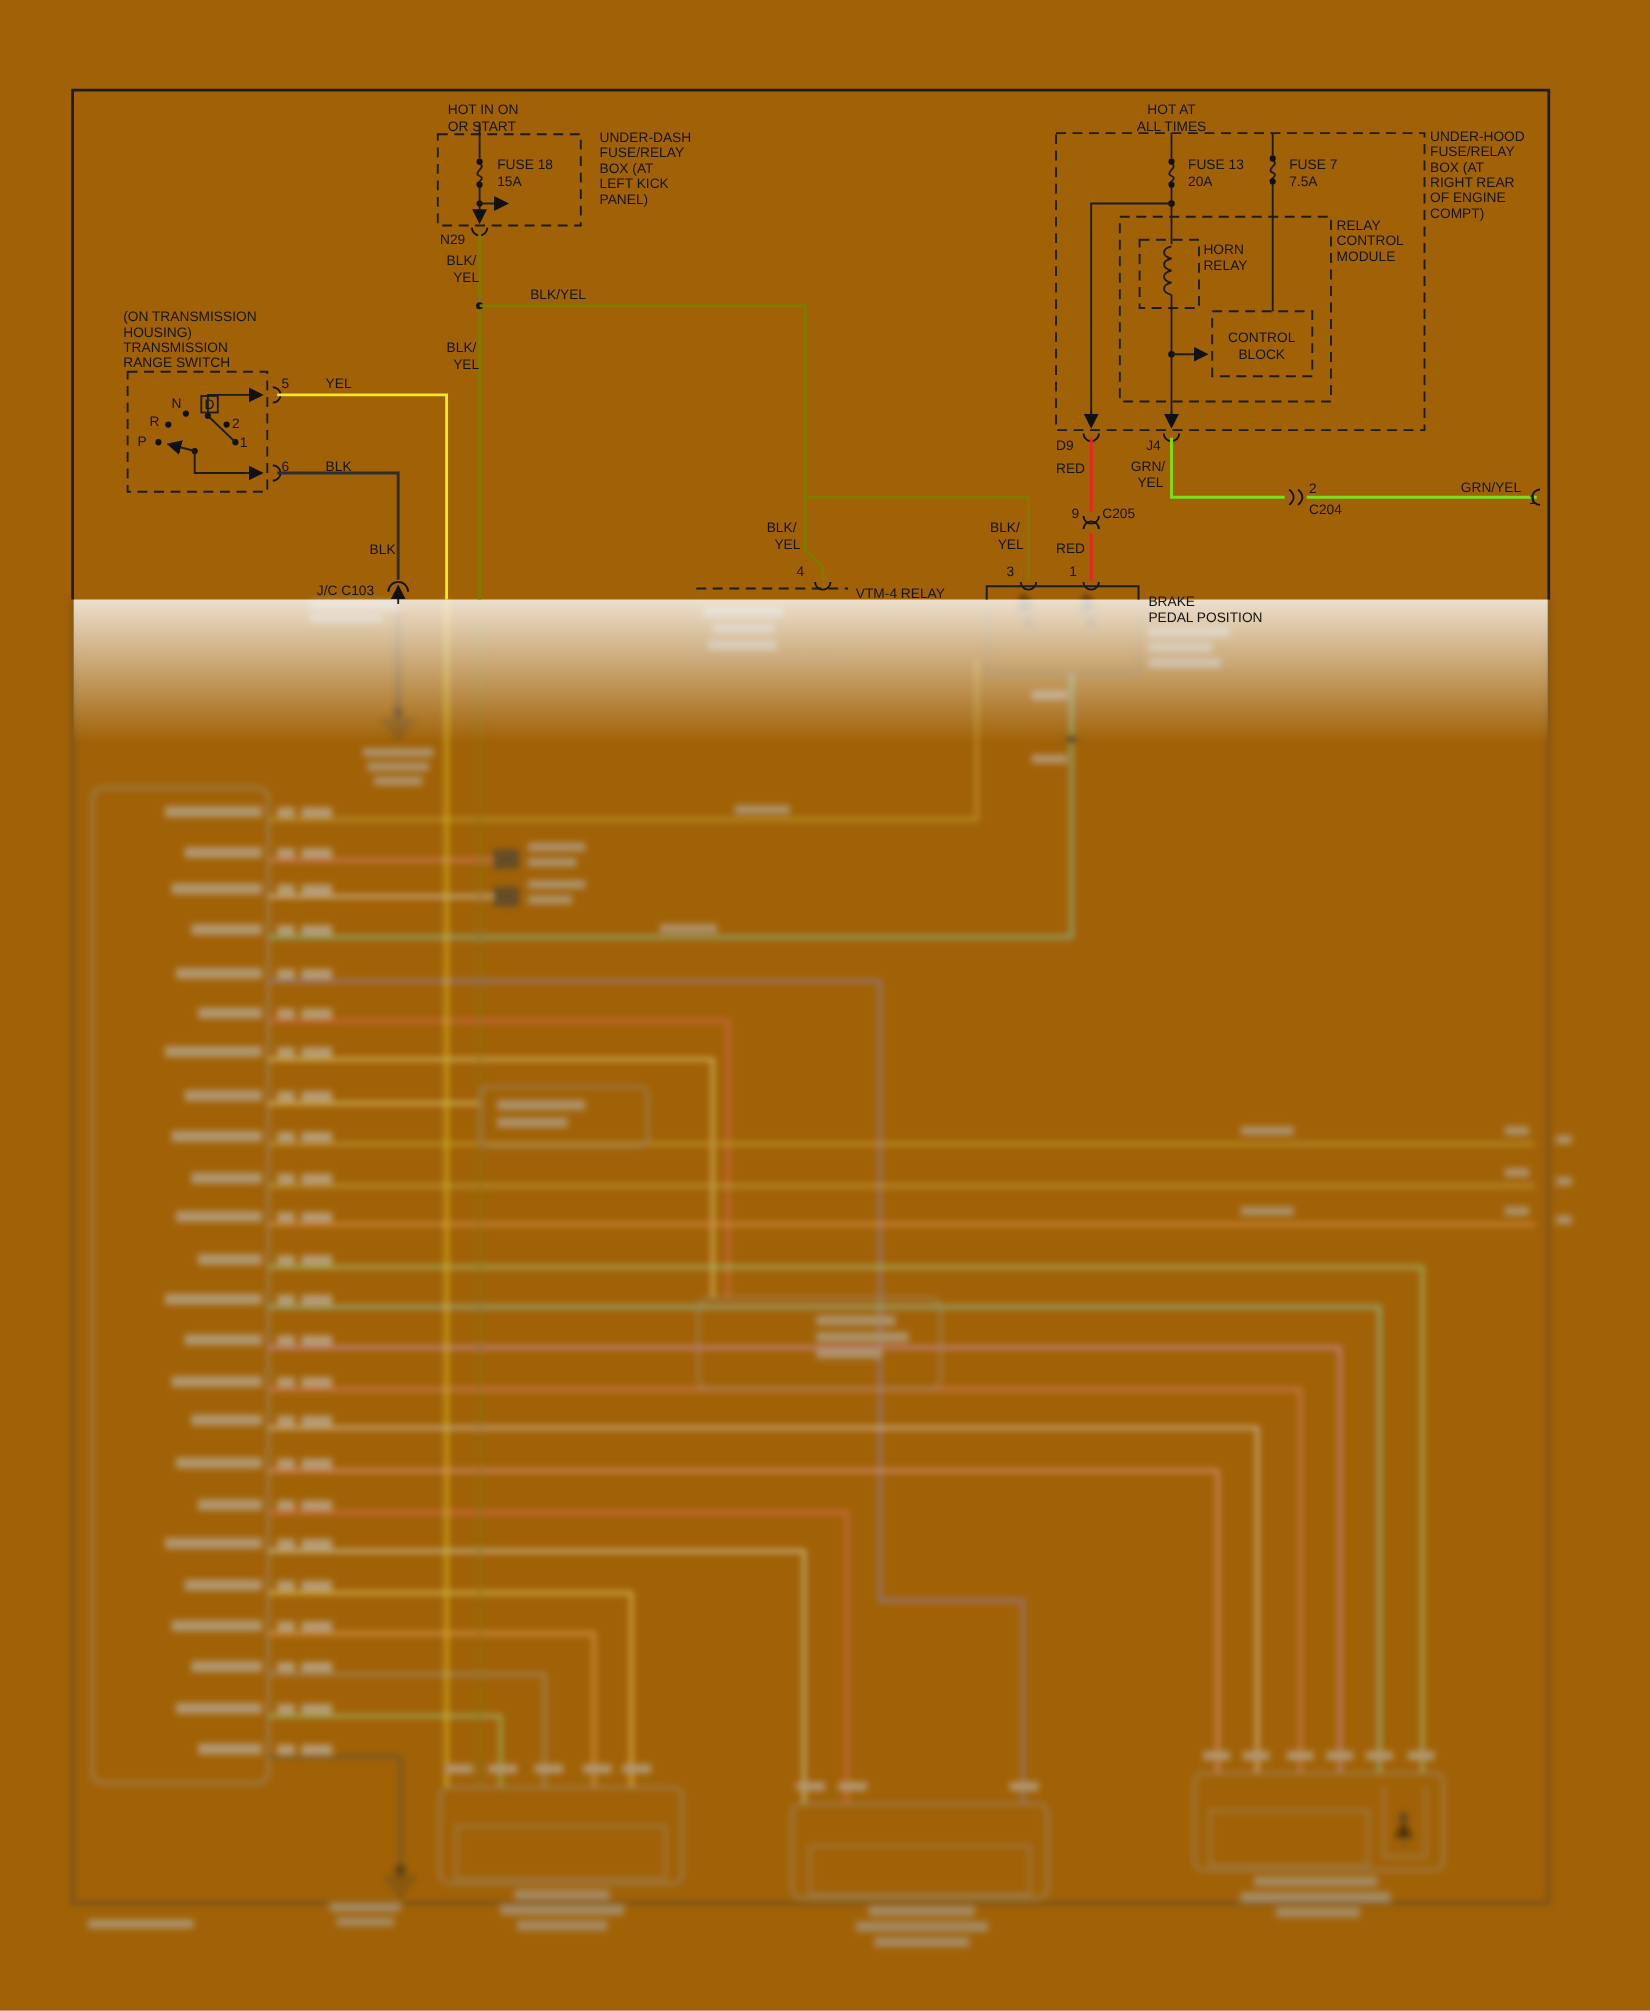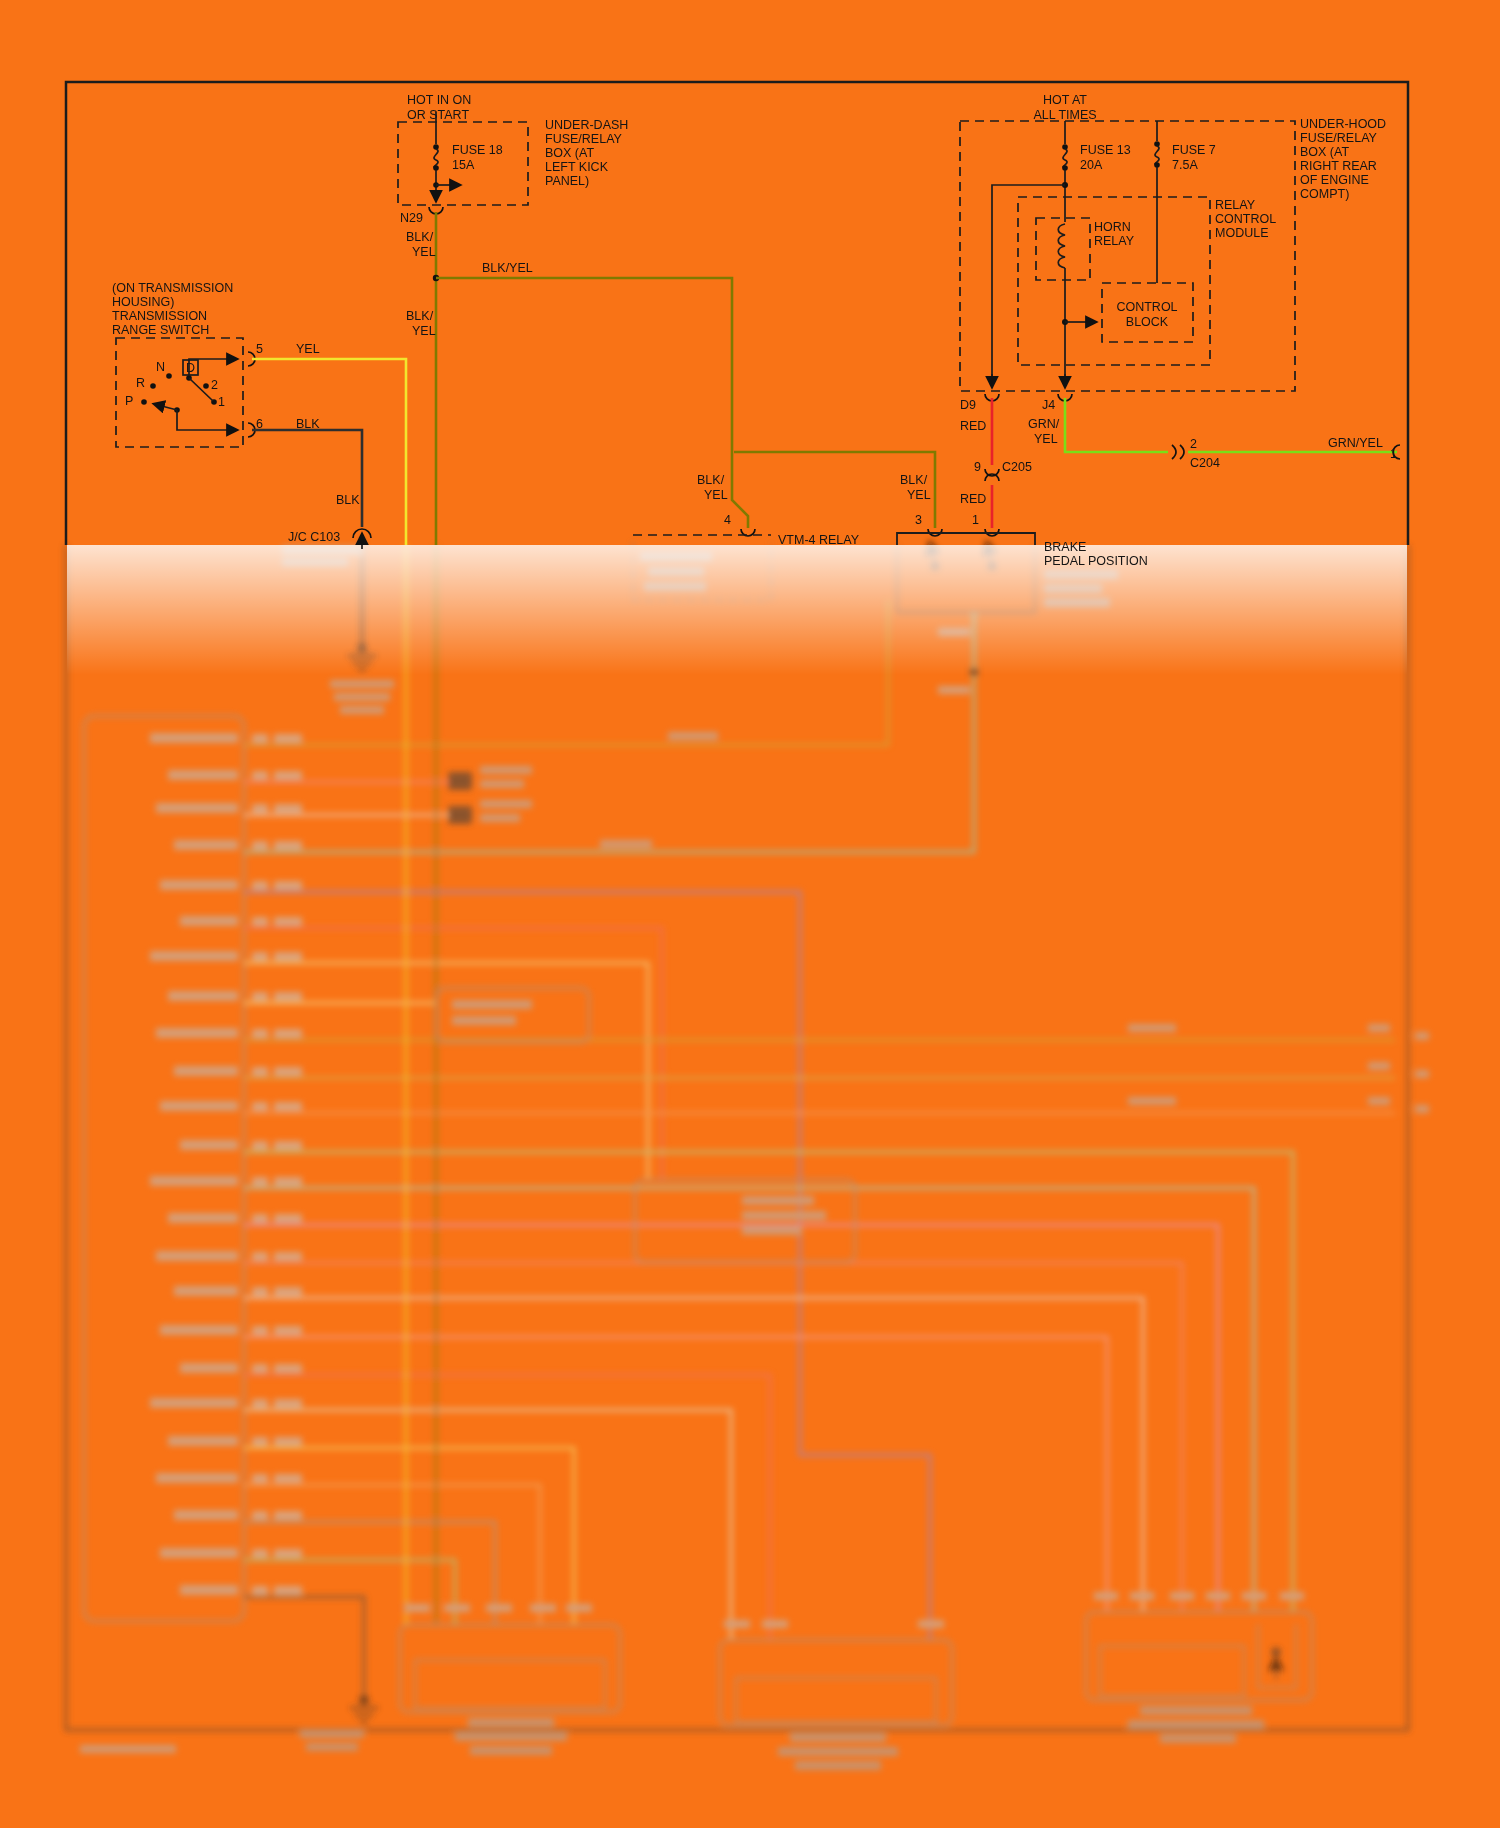--- a/index.html
+++ b/index.html
@@ -1,16 +1,16 @@
 <!DOCTYPE html>
 <html><head>
 <meta charset="utf-8">
 <style>
   html,body{margin:0;padding:0;background:#ffffff;}
-  #page{position:relative;width:1500px;height:1828px;background:#f97316;overflow:hidden;}
+  #page{position:relative;width:1500px;height:1828px;background:#a16207;overflow:hidden;}
   svg{position:absolute;left:0;top:0;}
   text{font-family:"Liberation Sans",sans-serif;font-size:12.5px;fill:#141414;}
   .wire{fill:none;stroke-width:2.6;}
   .thin{fill:none;stroke:#1c1c1c;stroke-width:1.7;}
   .dash{fill:none;stroke:#1c1c1c;stroke-width:1.7;stroke-dasharray:9 6;}
   .solidbox{fill:none;stroke:#1c1c1c;stroke-width:1.8;}
   .dot{fill:#111;}
   .arc{fill:none;stroke:#111;stroke-width:1.7;}
 </style>
 </head>

